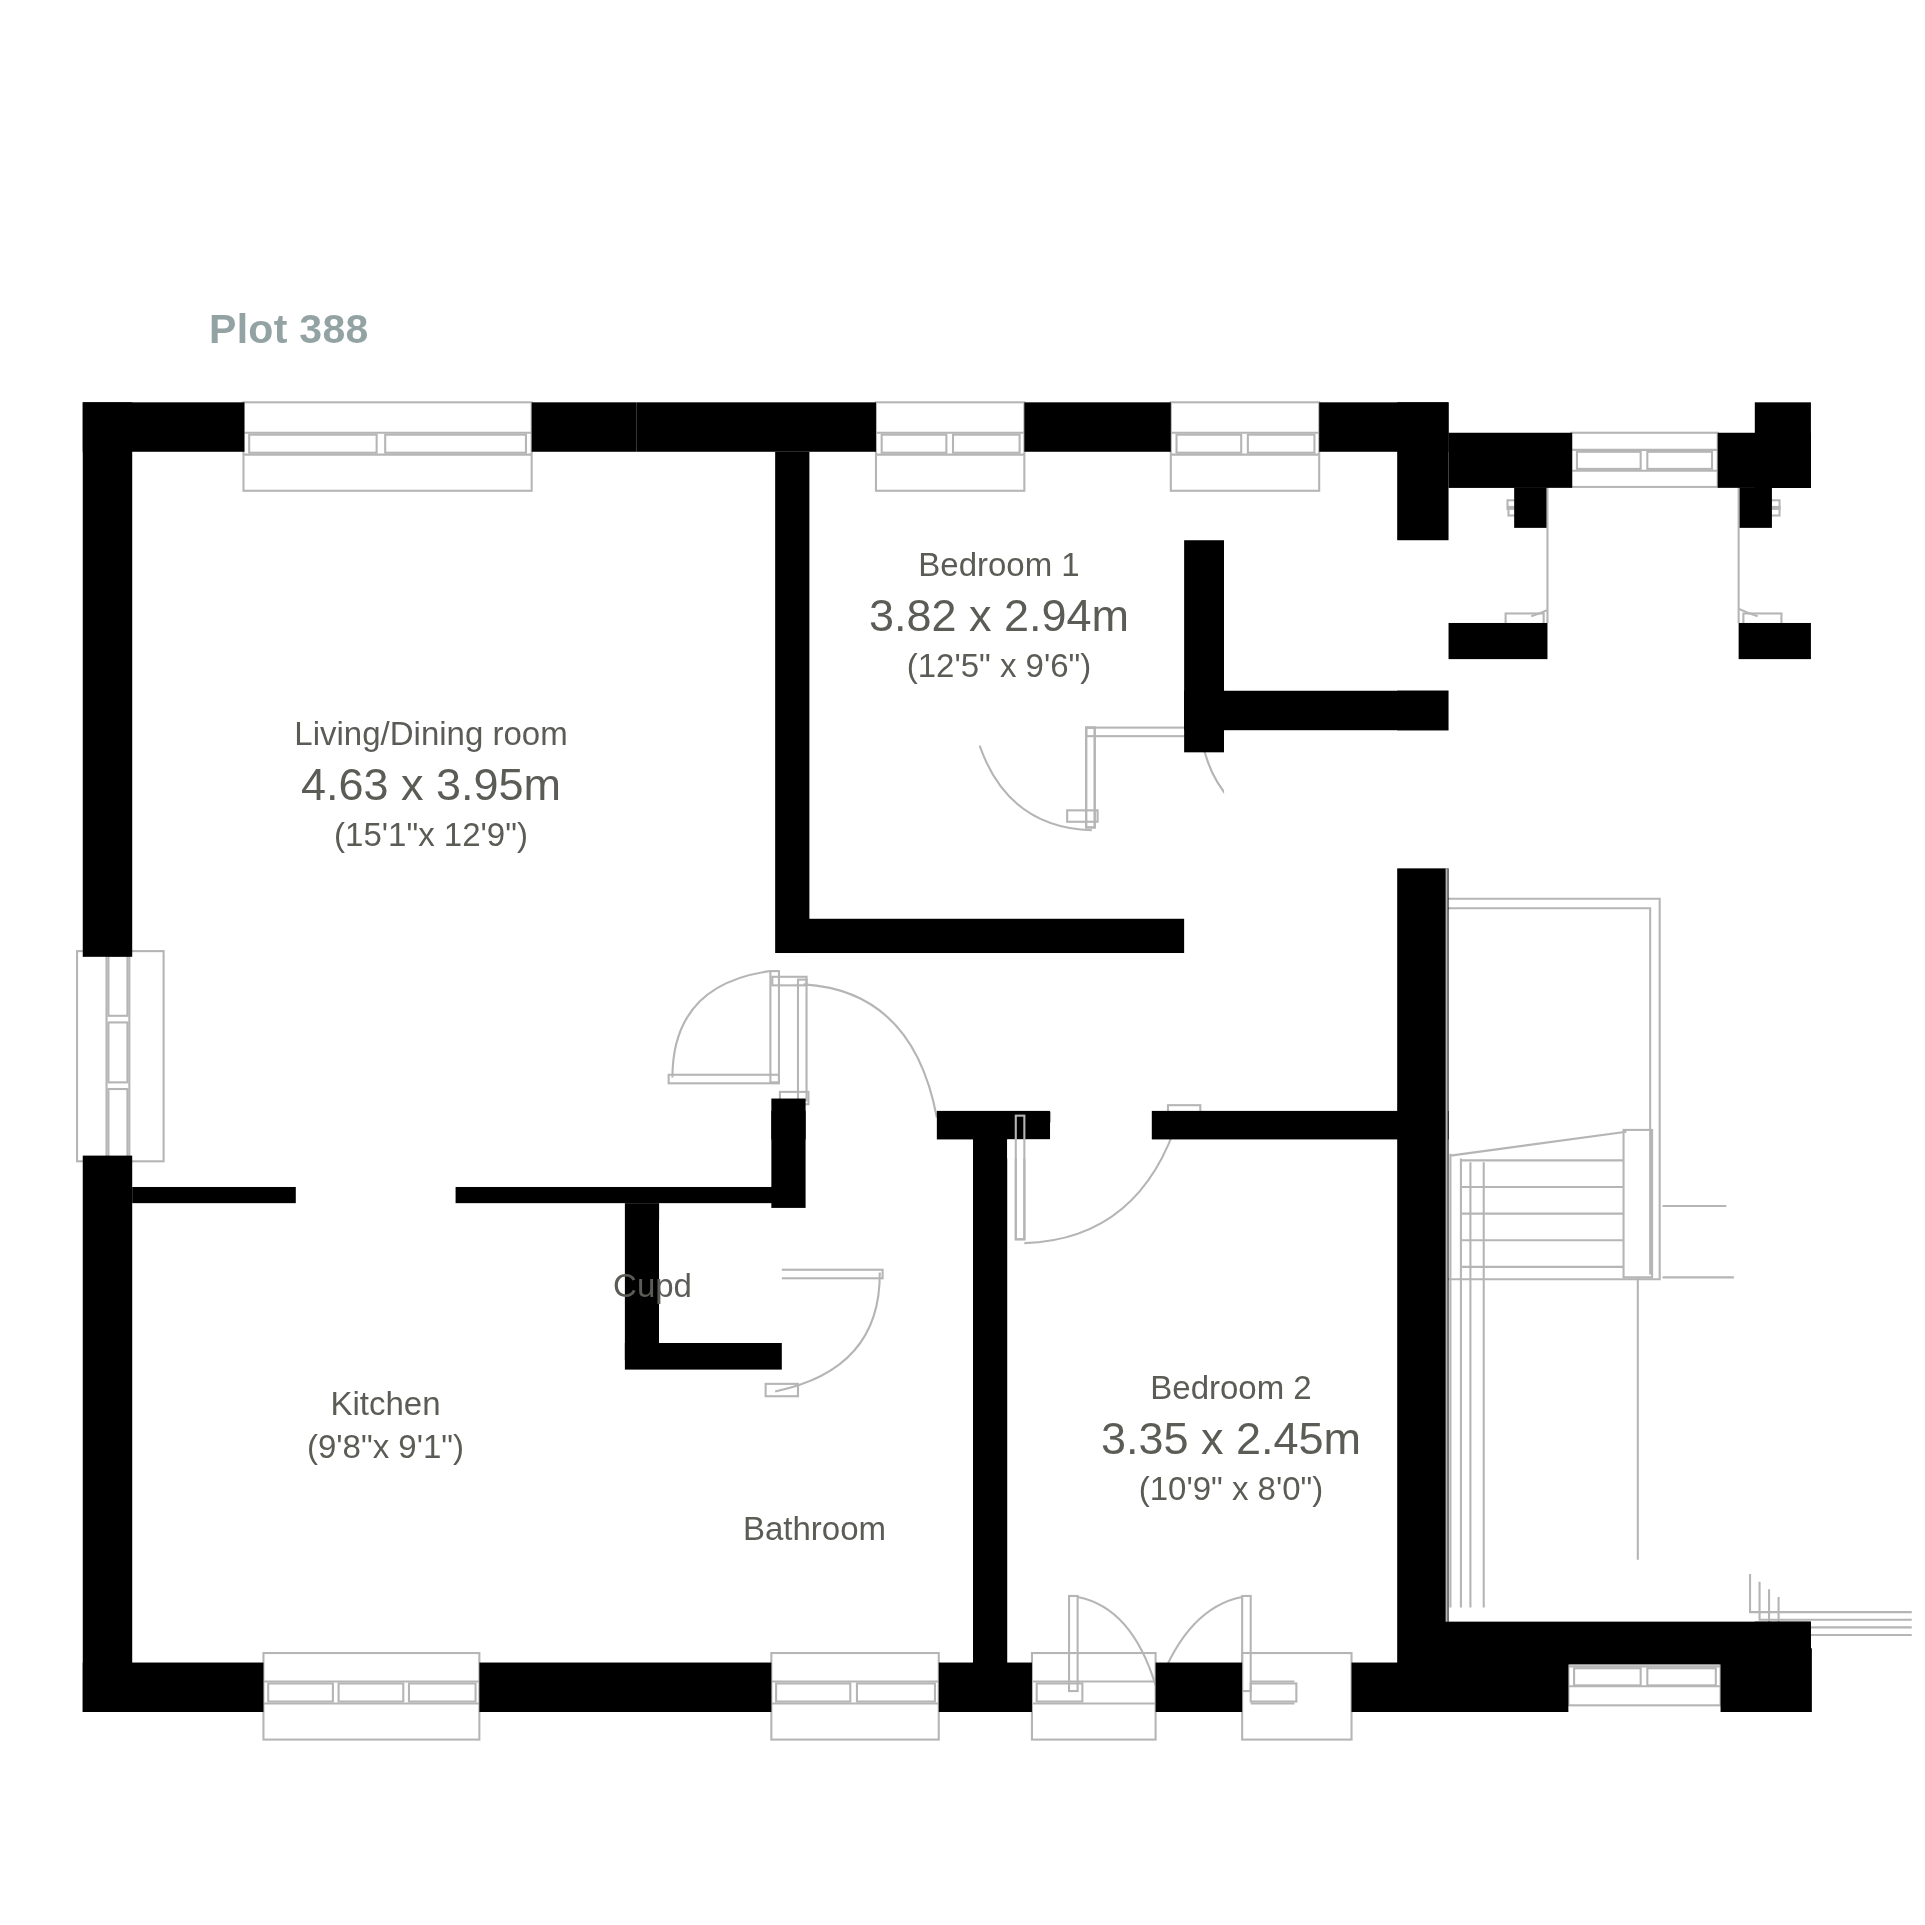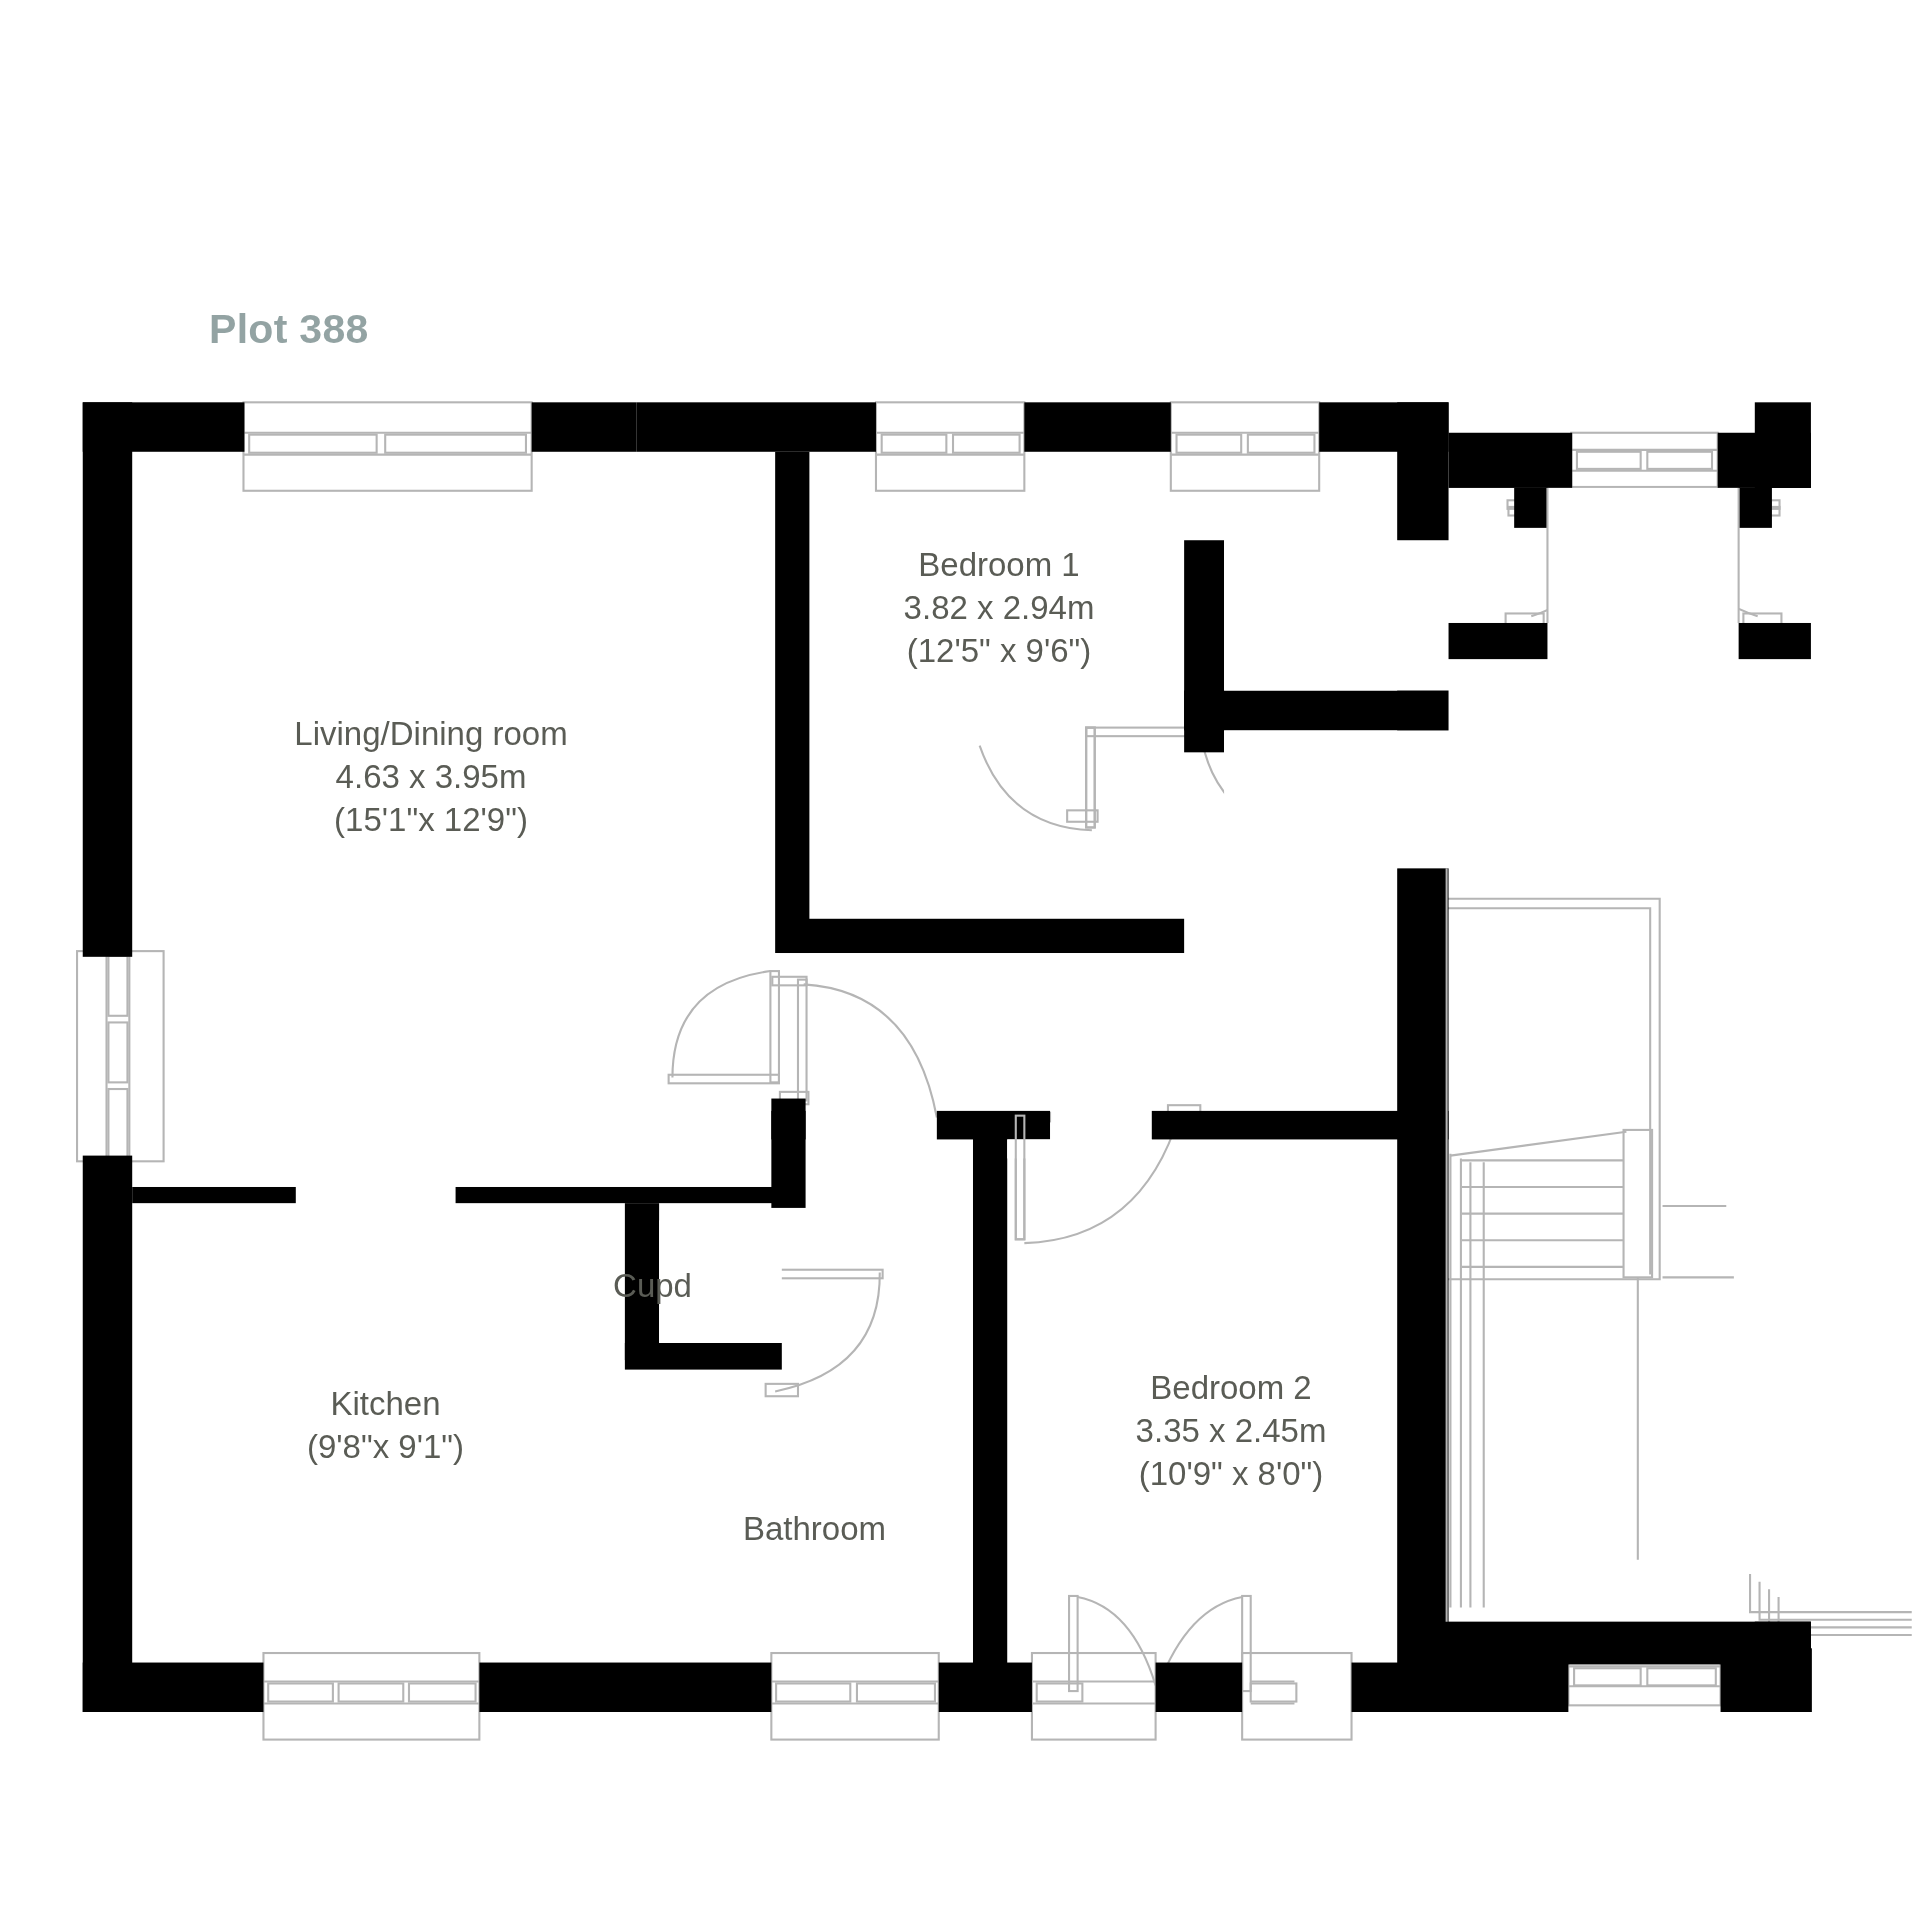--- a/index.html
+++ b/index.html
@@ -46,21 +46,21 @@
     text-align: center;
     color: #5a5c55;
     font-family: "Liberation Sans", sans-serif;
     white-space: nowrap;
     line-height: 1.30;
   }
   .room-label-name {
     font-size: 33px;
   }
   .room-label-metric {
-    font-size: 33px;
+    font-size: 45px;
   }
   .room-label-imperial {
     font-size: 33px;
   }
 </style>
 </head>
 <body>
 
 <div id="plan-root">
 

